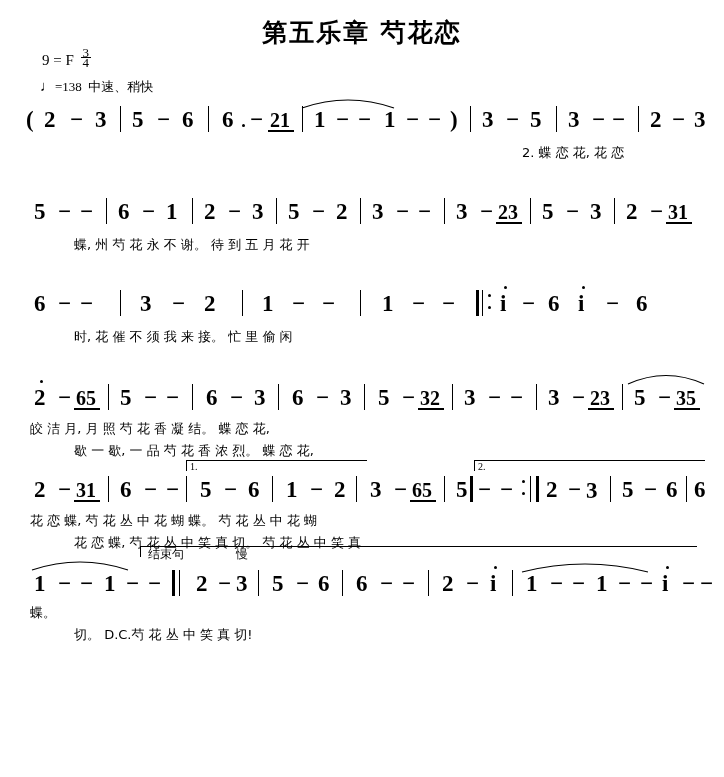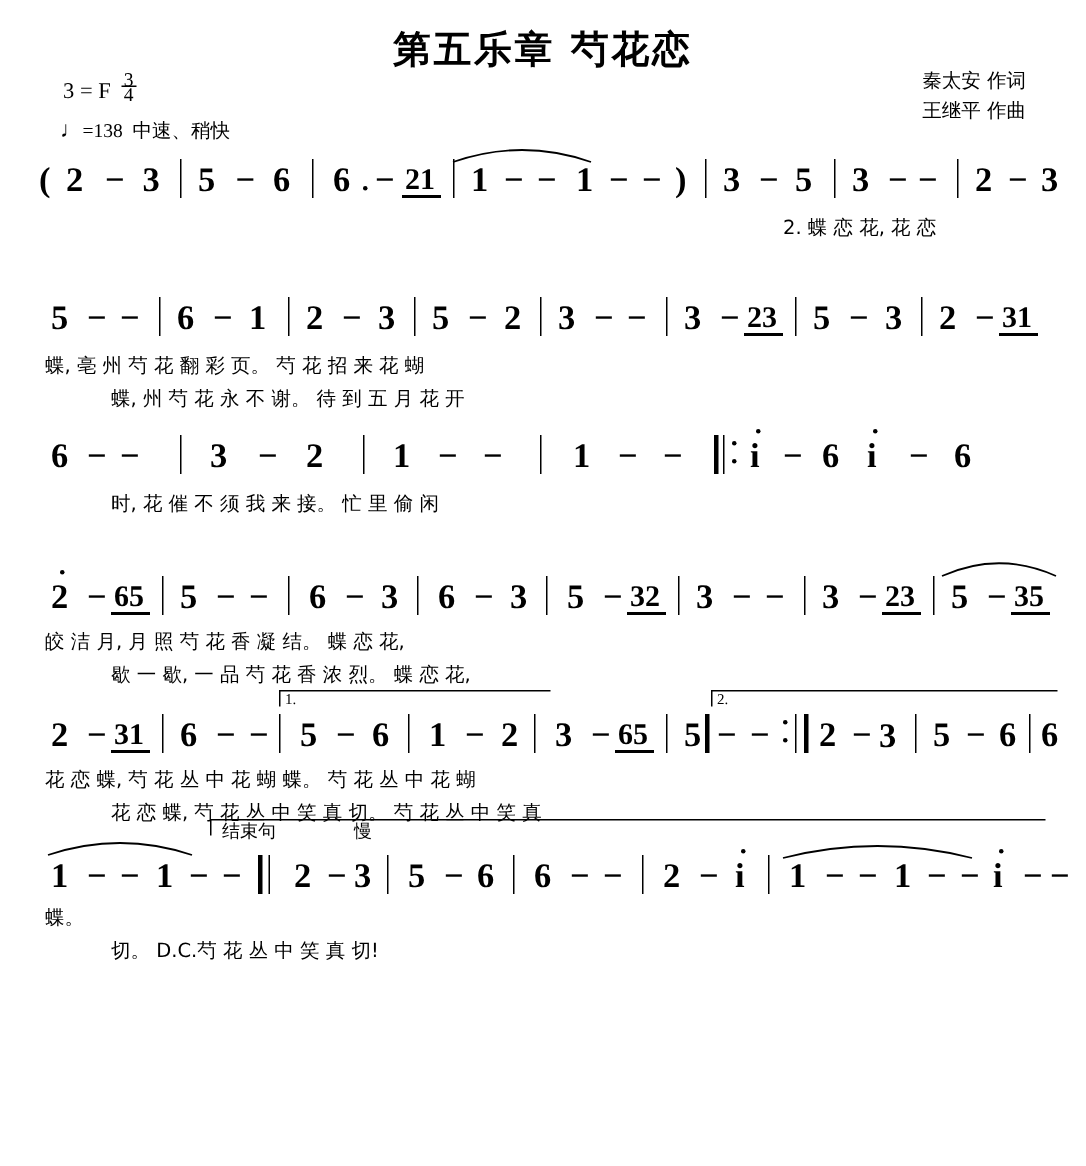--- a/index.html
+++ b/index.html
@@ -143,27 +143,23 @@
   .footer .fl{padding-left:58px;}
   .footer .fl2{padding-left:148px;}
 </style>
 </head>
 <body>
 
 <div class="sheet">
 
   <div class="title">第五乐章  芍花恋</div>
 
-  <div class="credits">
-    <div>秦太安 作词</div>
-    <div>王继平 作曲</div>
-  </div>
 
   <div class="keysig">
-    <span>3 = F</span>
+    <span>9 = F</span>
     <span class="frac">
       <span class="num">3</span>
       <span class="den">4</span>
     </span>
   </div>
 
   <div class="tempo">
     <span class="note">♩</span><span>=138</span>
     &nbsp;<span>中速、稍快</span>
   </div>
@@ -243,23 +239,20 @@
         <span class="beam" style="left:496px;top:30px;width:26px;"></span>
         <span class="bar" style="left:530px;top:6px;"></span>
         <span class="n" style="left:542px;top:8px;">5</span>
         <span class="n" style="left:566px;top:8px;">−</span>
         <span class="n" style="left:590px;top:8px;">3</span>
         <span class="bar" style="left:614px;top:6px;"></span>
         <span class="n" style="left:626px;top:8px;">2</span>
         <span class="n" style="left:650px;top:8px;">−</span>
         <span class="n small" style="left:668px;top:9px;">31</span>
         <span class="beam" style="left:666px;top:30px;width:26px;"></span>
-      </div>
-      <div class="row-lyrics">
-        <span class="ly" style="left:30px;top:0px;letter-spacing:0px;">蝶,      亳 州 芍 花 翻 彩 页。      芍 花 招 来 花 蝴</span>
       </div>
       <div class="row-lyrics2">
         <span class="ly" style="left:30px;top:0px;">蝶,      州 芍 花 永 不 谢。      待 到 五 月 花 开</span>
       </div>
     </div>
 
     <div class="sysline">
       <div class="row-notes">
         <span class="n" style="left:34px;top:8px;">6</span>
         <span class="n" style="left:58px;top:8px;">−</span>

